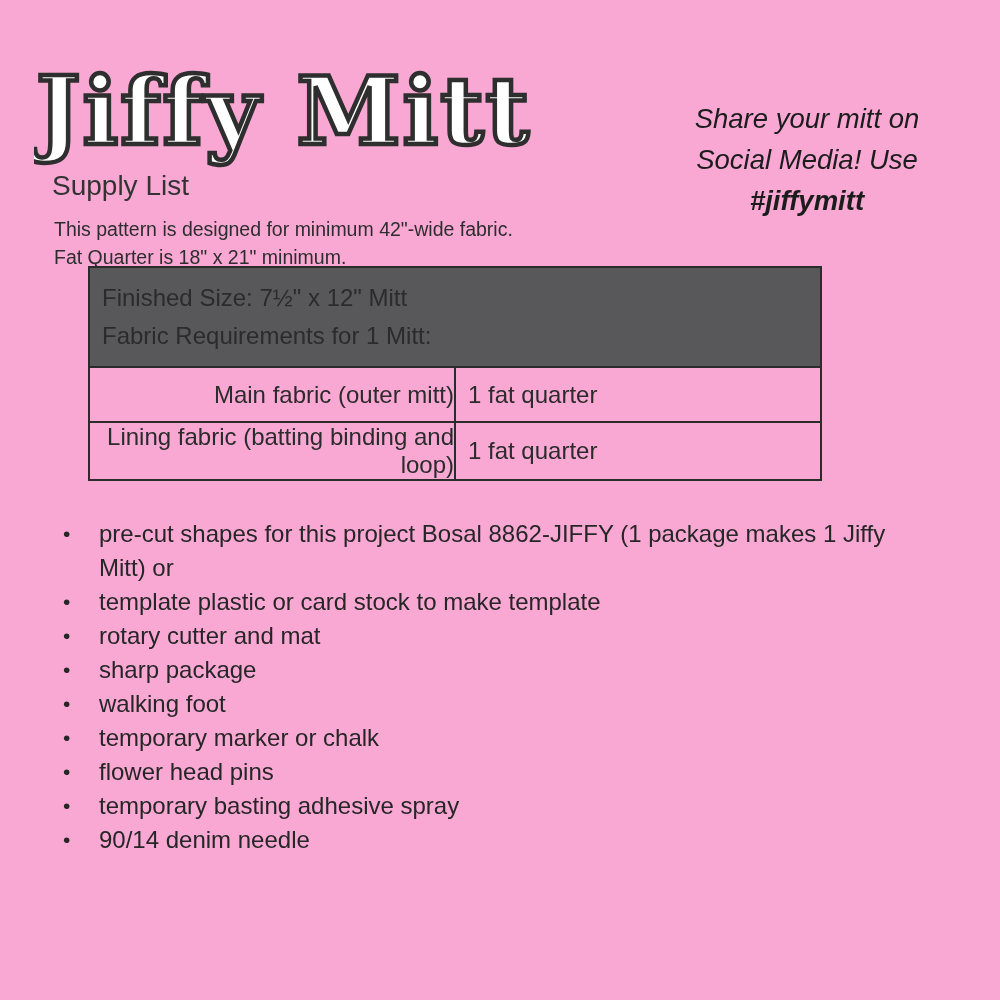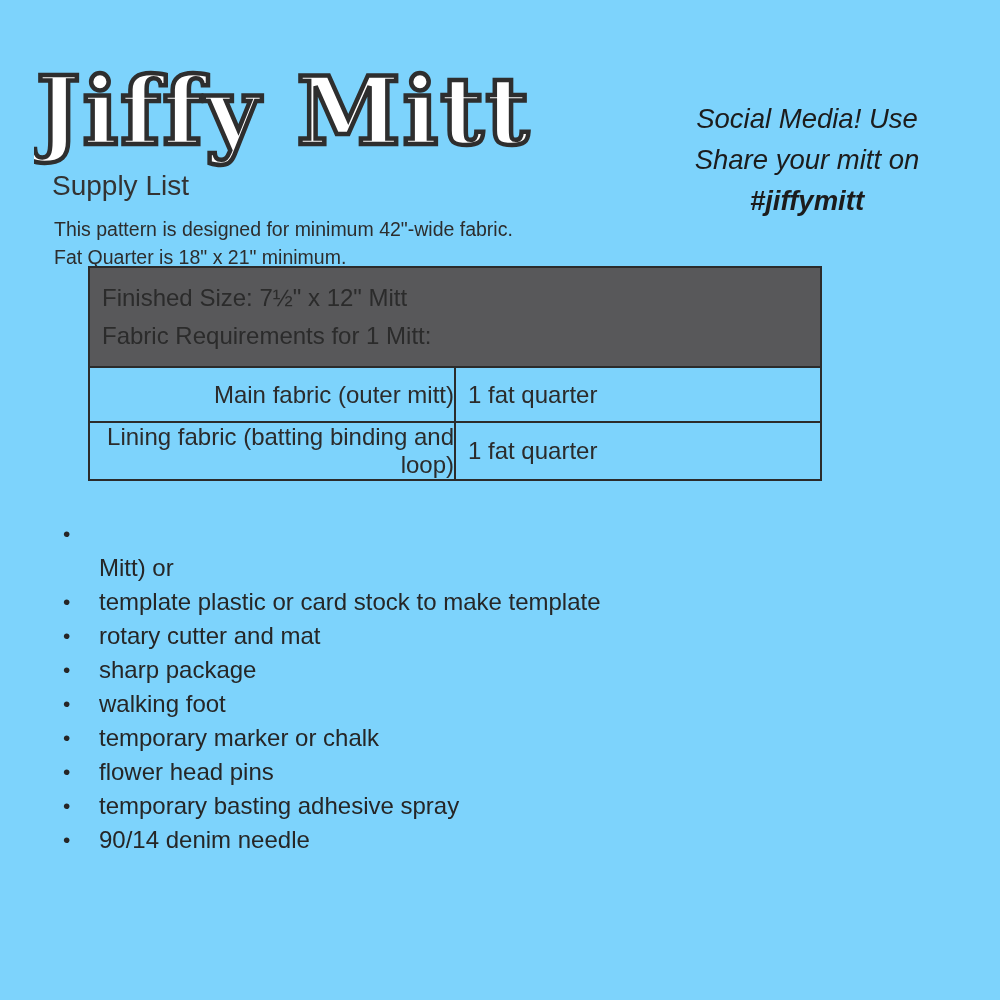--- a/index.html
+++ b/index.html
@@ -4,21 +4,21 @@
 <style>
   html, body {
     margin: 0;
     padding: 0;
     background: #ffffff;
   }
   .page {
     position: relative;
     width: 1000px;
     height: 1000px;
-    background: #7dd3fc;
+    background: #f9a8d4;
     font-family: "Liberation Sans", sans-serif;
     color: #2d2d2d;
     overflow: hidden;
   }
 
   
   .title-wrap {
     position: absolute;
     left: 34px;
     top: 56px;
@@ -123,22 +123,22 @@
   </div>
 
   <div class="subtitle">Supply List</div>
 
   <div class="notes">
     <div>This pattern is designed for minimum 42"-wide fabric.</div>
     <div>Fat Quarter is 18" x 21" minimum.</div>
   </div>
 
   <div class="share">
+    <div>Share your mitt on</div>
     <div>Social Media! Use</div>
-    <div>Share your mitt on</div>
     <div class="hashtag">#jiffymitt</div>
   </div>
 
   <table class="req-table">
     <tbody>
         <tr>
       <td class="table-header-cell" colspan="2" style="background-color: rgb(88, 88, 90);">
         <div>Finished Size: 7½" x 12" Mitt</div>
         <div>Fabric Requirements for 1 Mitt:</div>
       </td>
@@ -151,21 +151,21 @@
       <td class="item-cell">Lining fabric (batting binding and loop)</td>
       <td class="qty-cell">1 fat quarter</td>
     </tr>
   </tbody>
     </table>
 
   <div class="supplies">
     <div class="li">
       <span class="bullet">•</span>
       <div class="li-text">
-        <br>
+        <span>pre-cut shapes for this project Bosal 8862-JIFFY (1 package makes 1 Jiffy</span><br>
         <span>Mitt) </span><span class="bold-or">or</span><br>
       </div>
     </div>
 
     <div class="li">
       <span class="bullet">•</span>
       <div class="li-text">template plastic or card stock to make template</div>
     </div>
     <div class="li">
       <span class="bullet">•</span>

